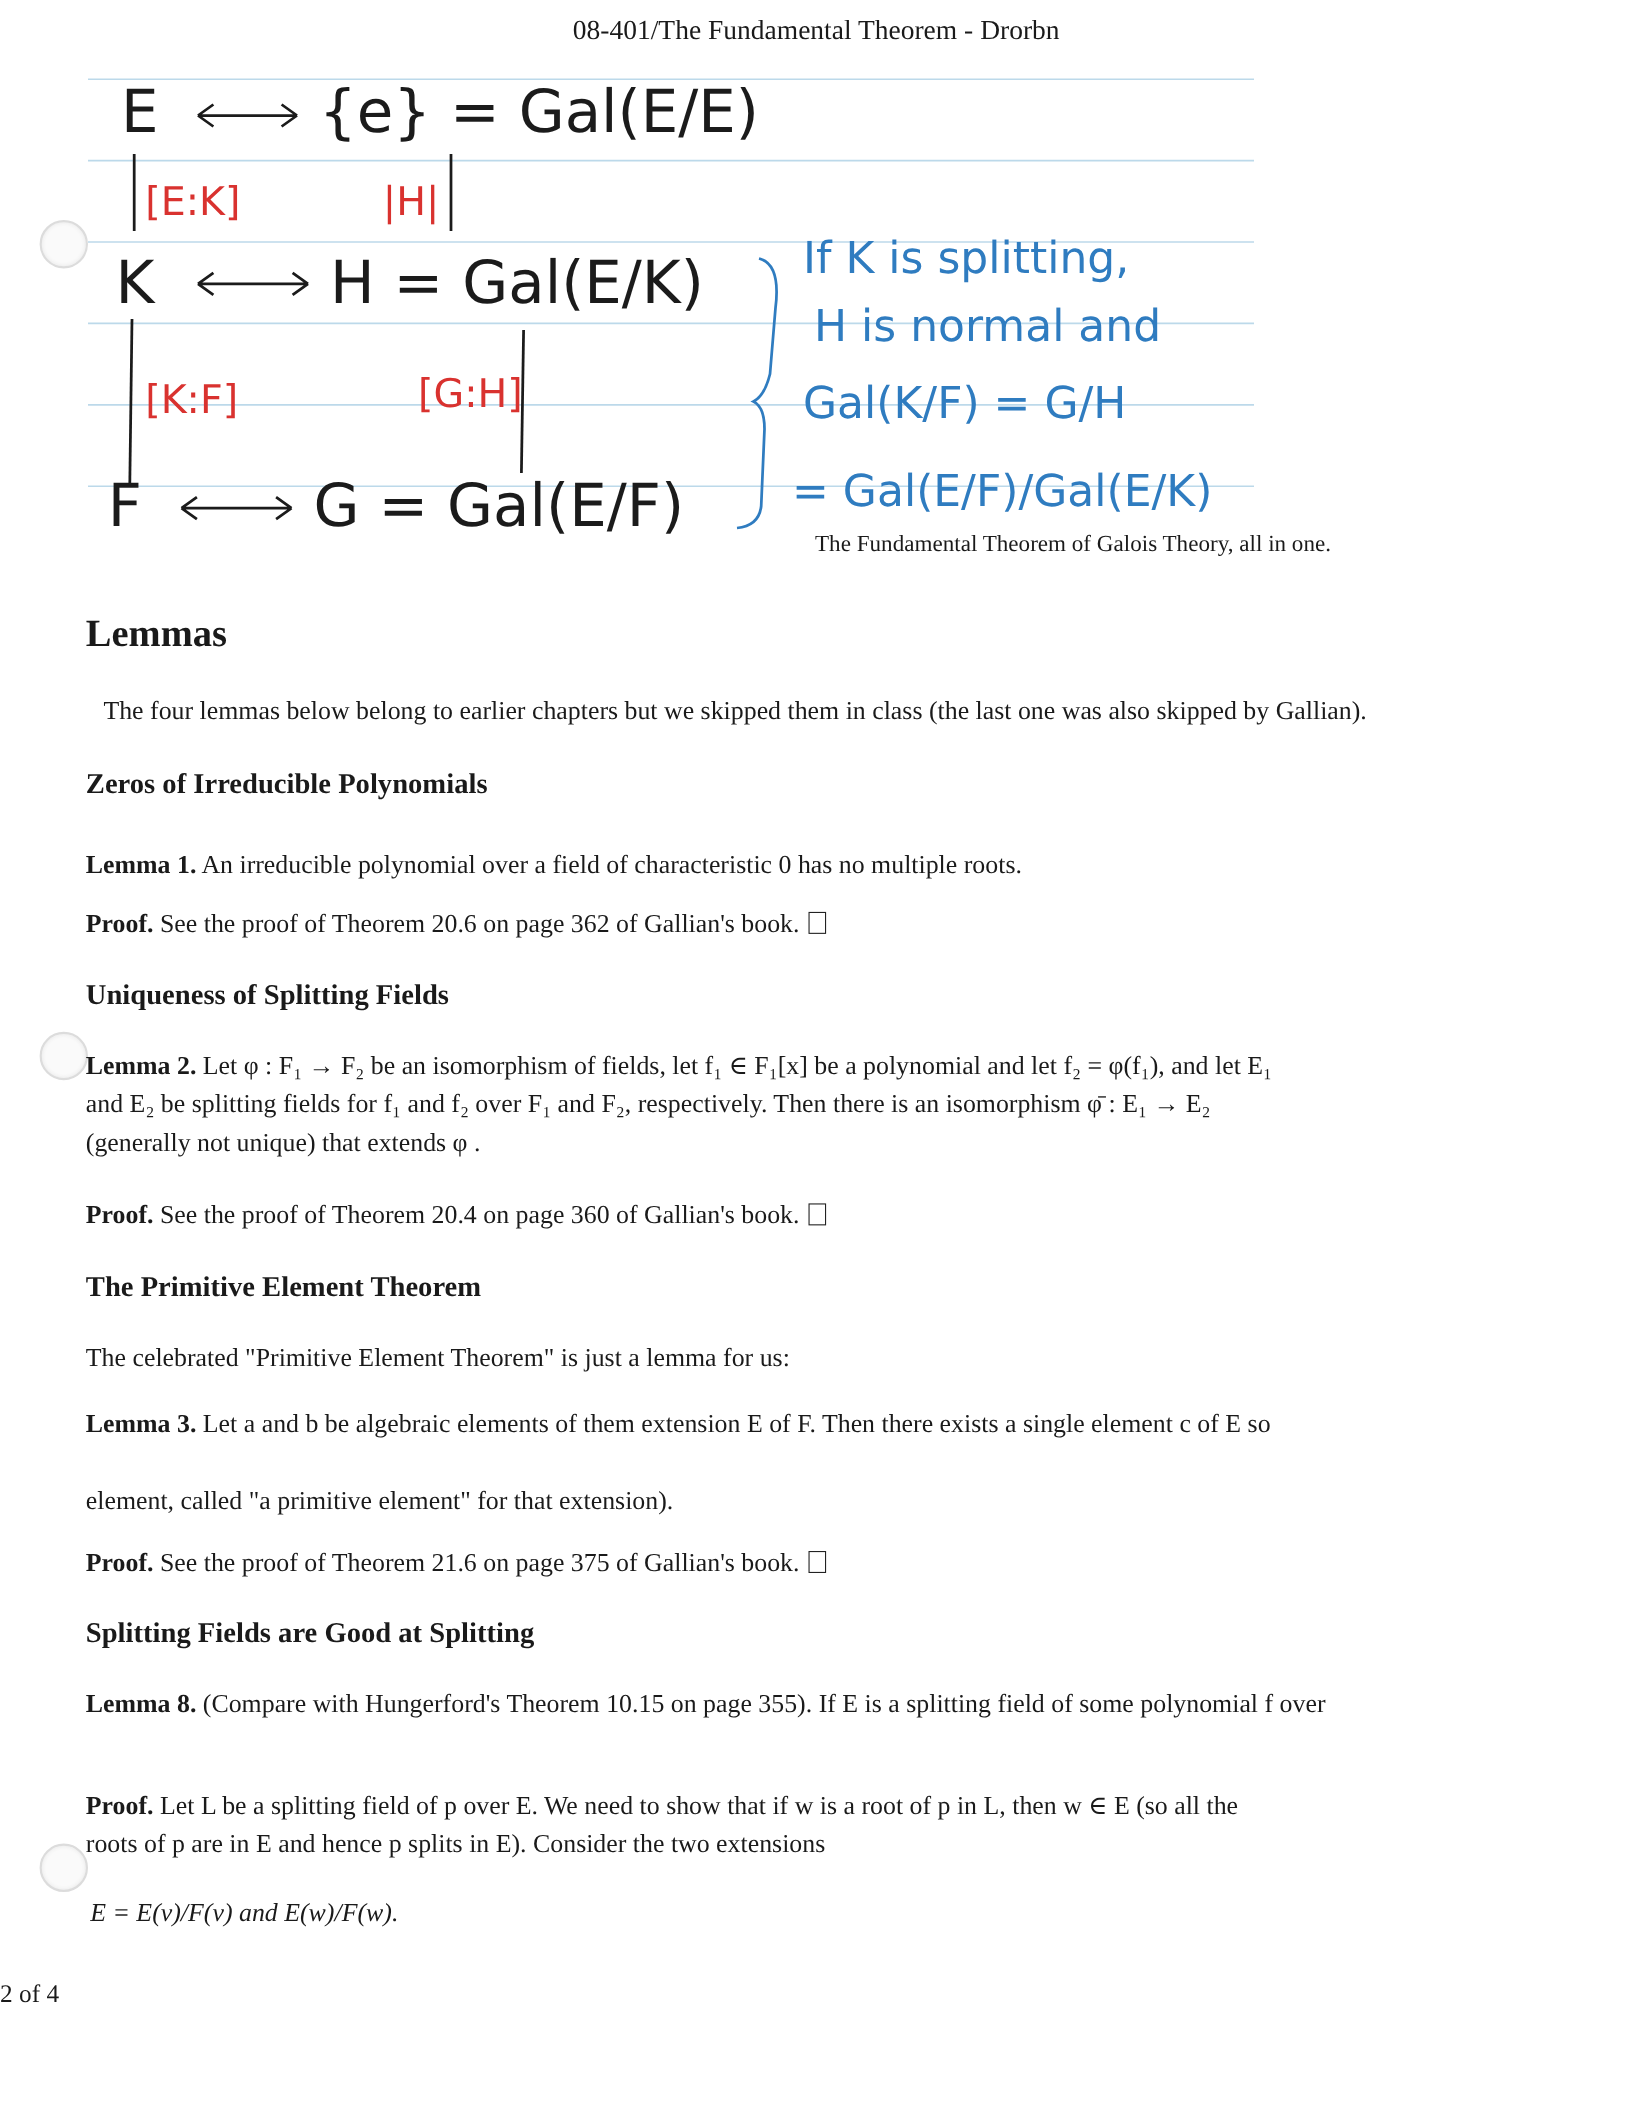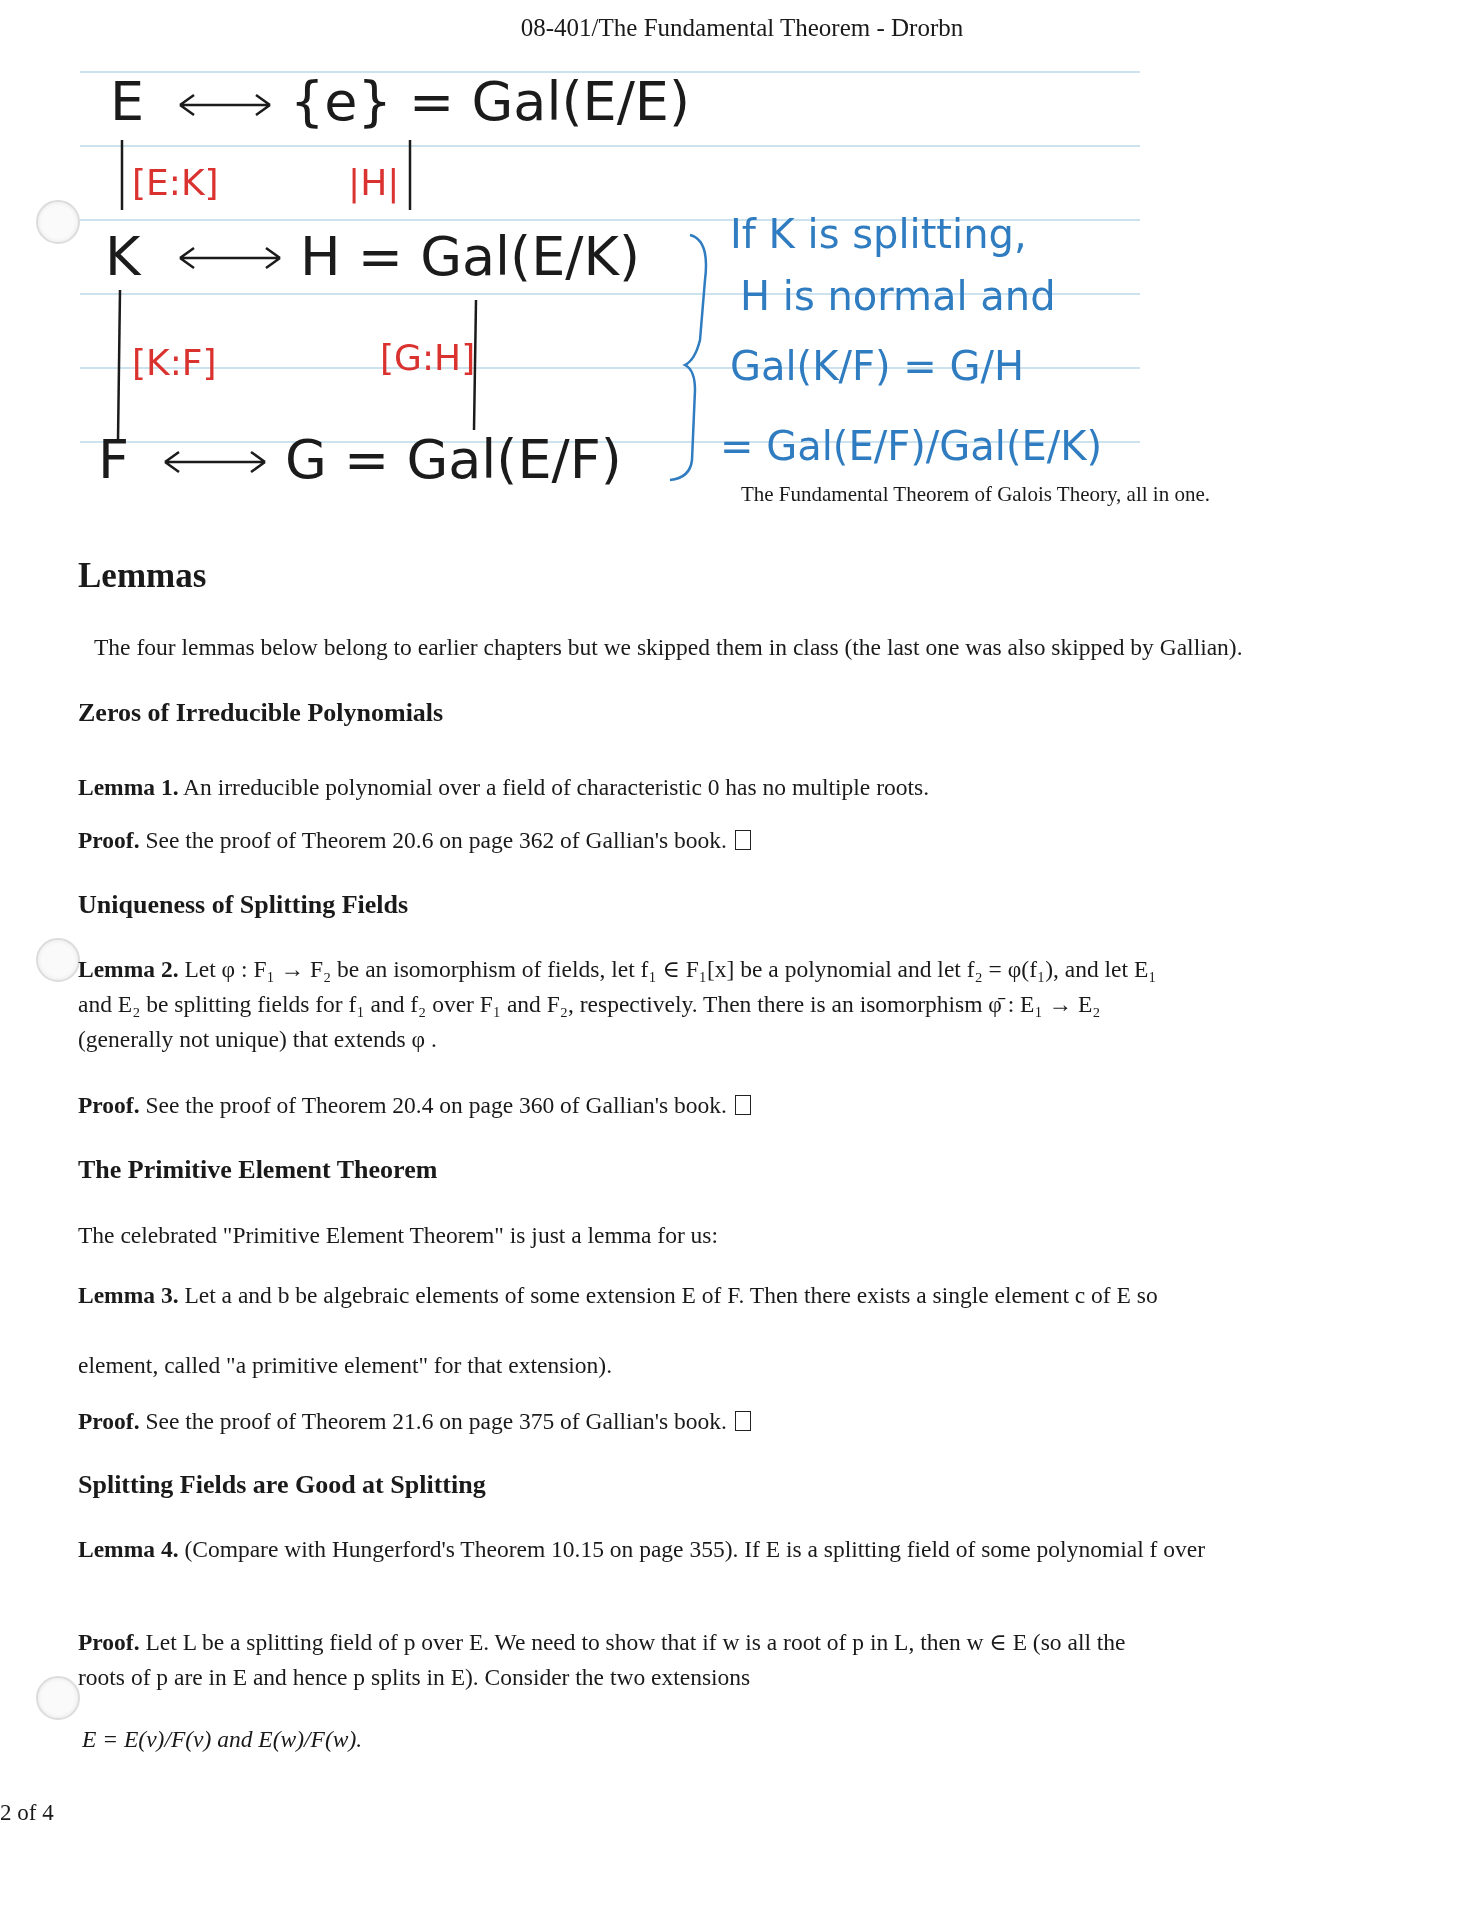--- a/index.html
+++ b/index.html
@@ -95,32 +95,32 @@
 </div>
 <div class="abs para" style="top:1088px;left:78px;">
   <b>Proof.</b>
   <span>See the proof of Theorem 20.4 on page 360 of Gallian's book.</span><span class="qed"></span>
 </div>
 
 <h2 class="abs" style="top:1155px;left:78px;">The Primitive Element Theorem</h2>
 <div class="abs para" style="top:1218px;left:78px;">The celebrated "Primitive Element Theorem" is just a lemma for us:</div>
 <div class="abs para" style="top:1278px;left:78px;">
   <b>Lemma 3.</b>
-  <span>Let a and b be algebraic elements of some extension E of F. Then there exists a single element c of E so</span><br>
+  <span>Let a and b be algebraic elements of them extension E of F. Then there exists a single element c of E so</span><br>
   <br>
   <span>element, called "a primitive element" for that extension).</span>
 </div>
 <div class="abs para" style="top:1404px;left:78px;">
   <b>Proof.</b>
   <span>See the proof of Theorem 21.6 on page 375 of Gallian's book.</span><span class="qed"></span>
 </div>
 
 <h2 class="abs" style="top:1470px;left:78px;">Splitting Fields are Good at Splitting</h2>
 <div class="abs para" style="top:1532px;left:78px;">
-  <b>Lemma 4.</b>
+  <b>Lemma 8.</b>
   <span>(Compare with Hungerford's Theorem 10.15 on page 355). If E is a splitting field of some polynomial f over</span><br>
 </div>
 <div class="abs para" style="top:1625px;left:78px;">
   <b>Proof.</b>
   <span>Let L be a splitting field of p over E. We need to show that if w is a root of p in L, then w ∈ E (so all the</span><br>
   <span>roots of p are in E and hence p splits in E). Consider the two extensions</span>
 </div>
 <div class="abs para m" style="top:1722px;left:82px;">E = E(v)/F(v) and E(w)/F(w).</div>
 
 <div class="abs footer">2 of 4</div>

